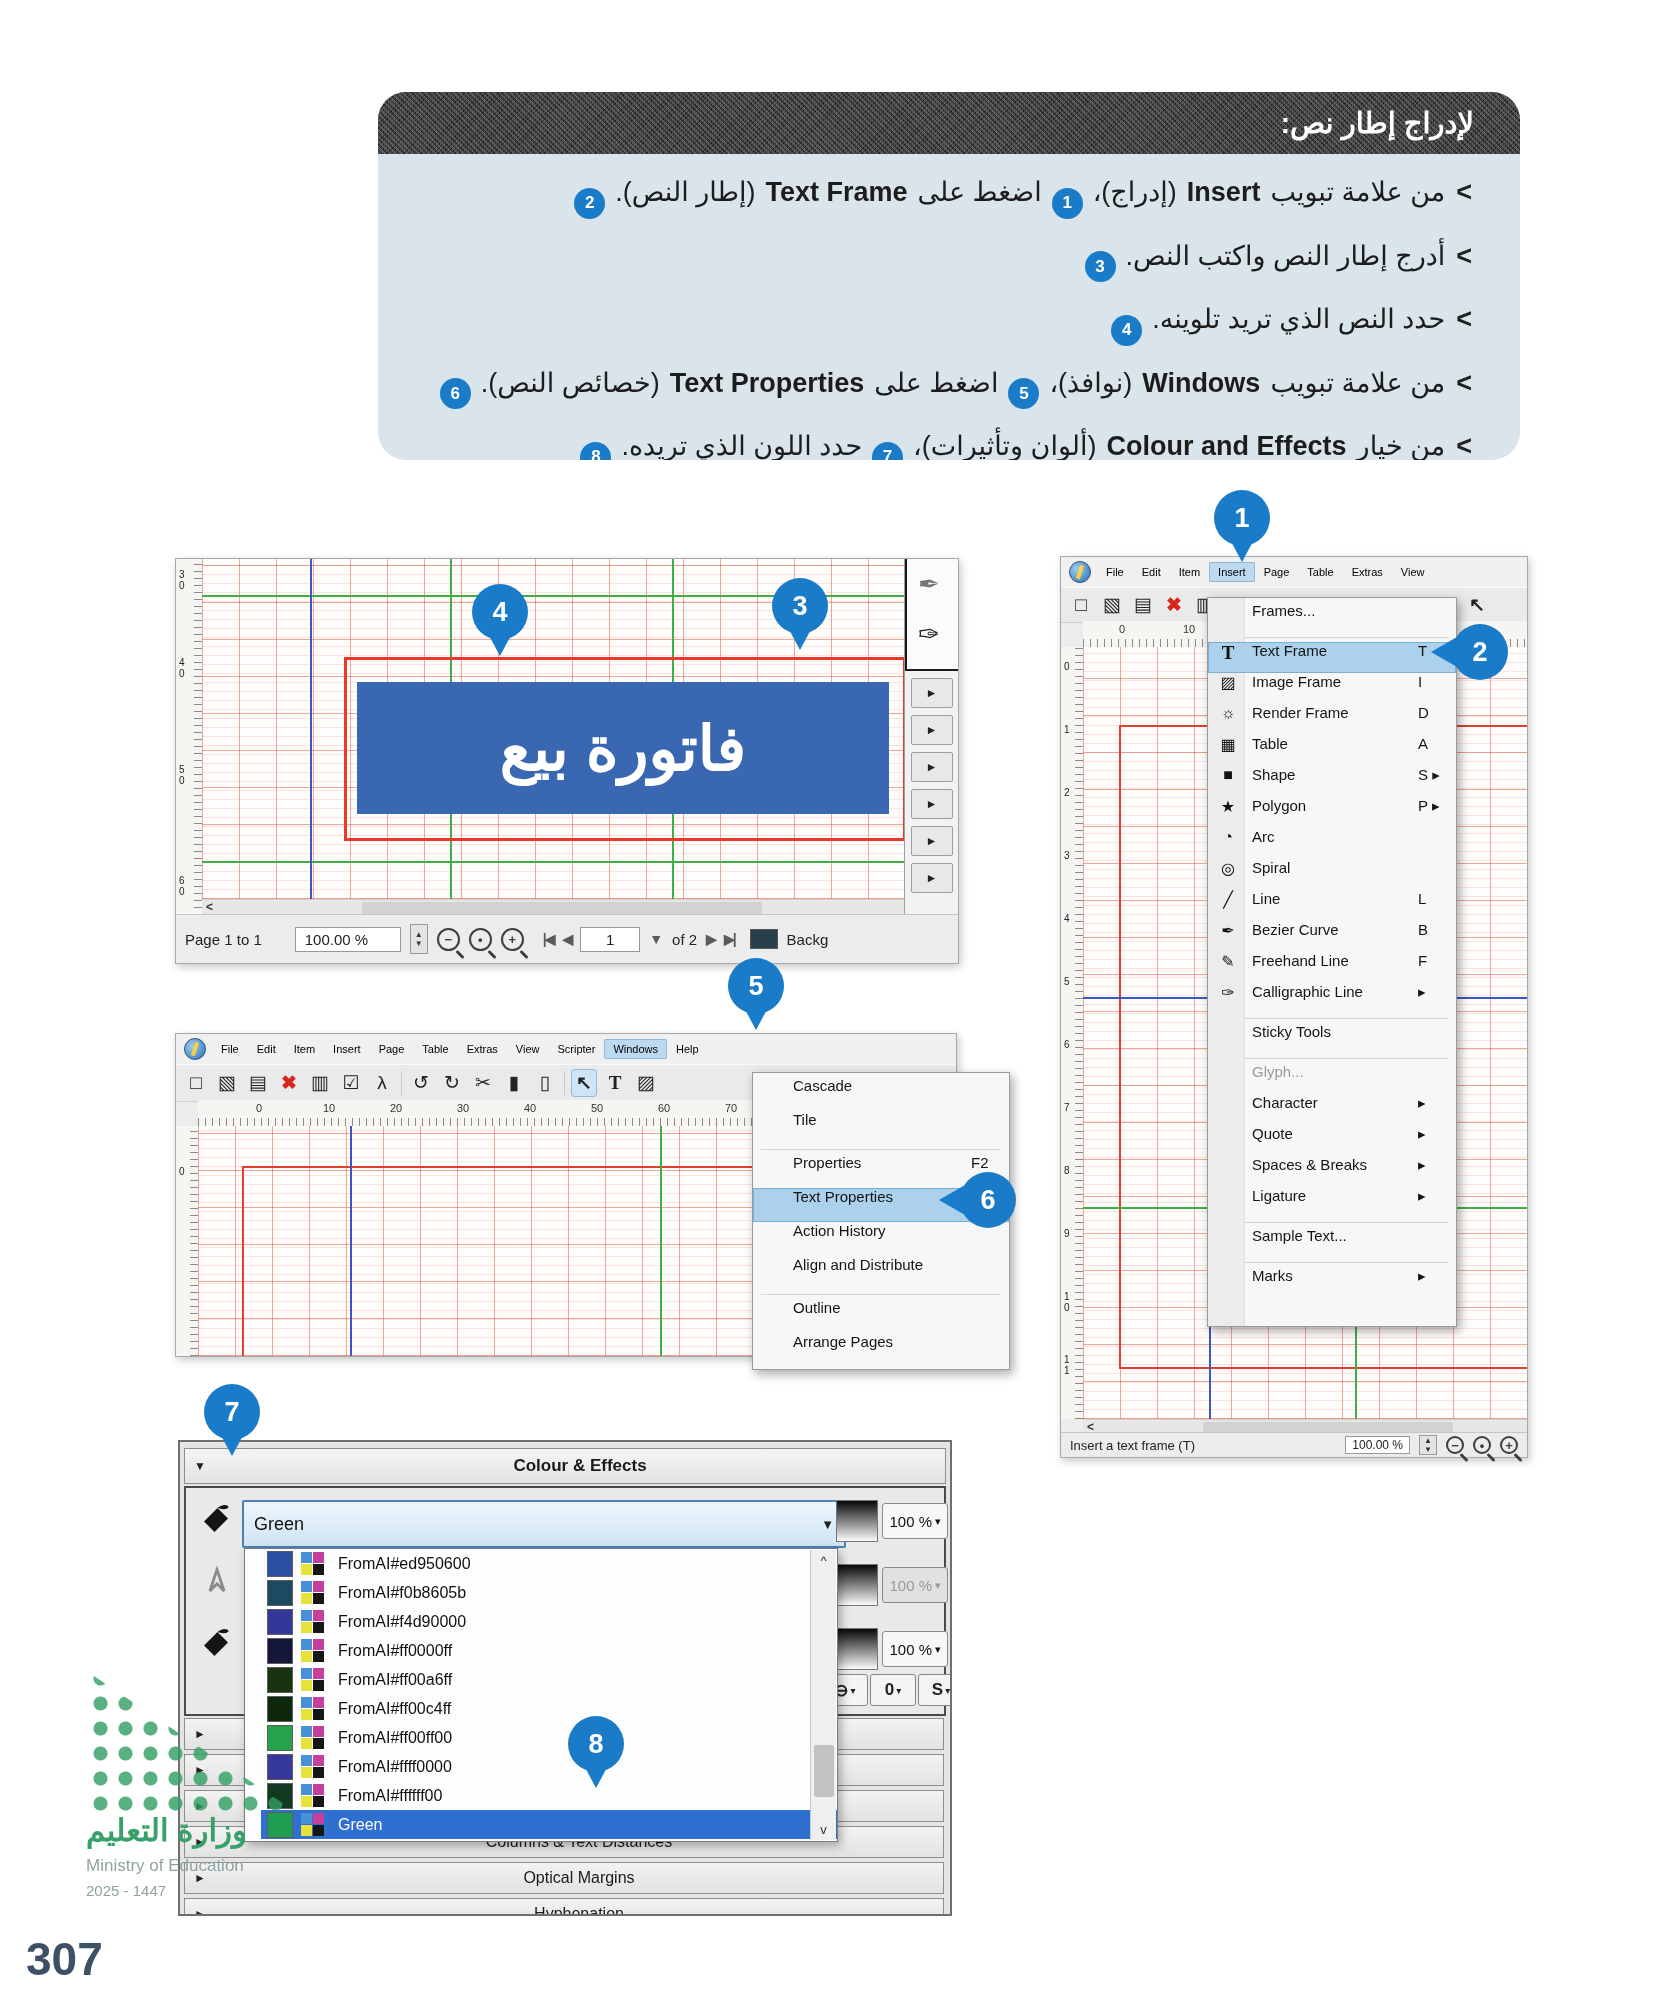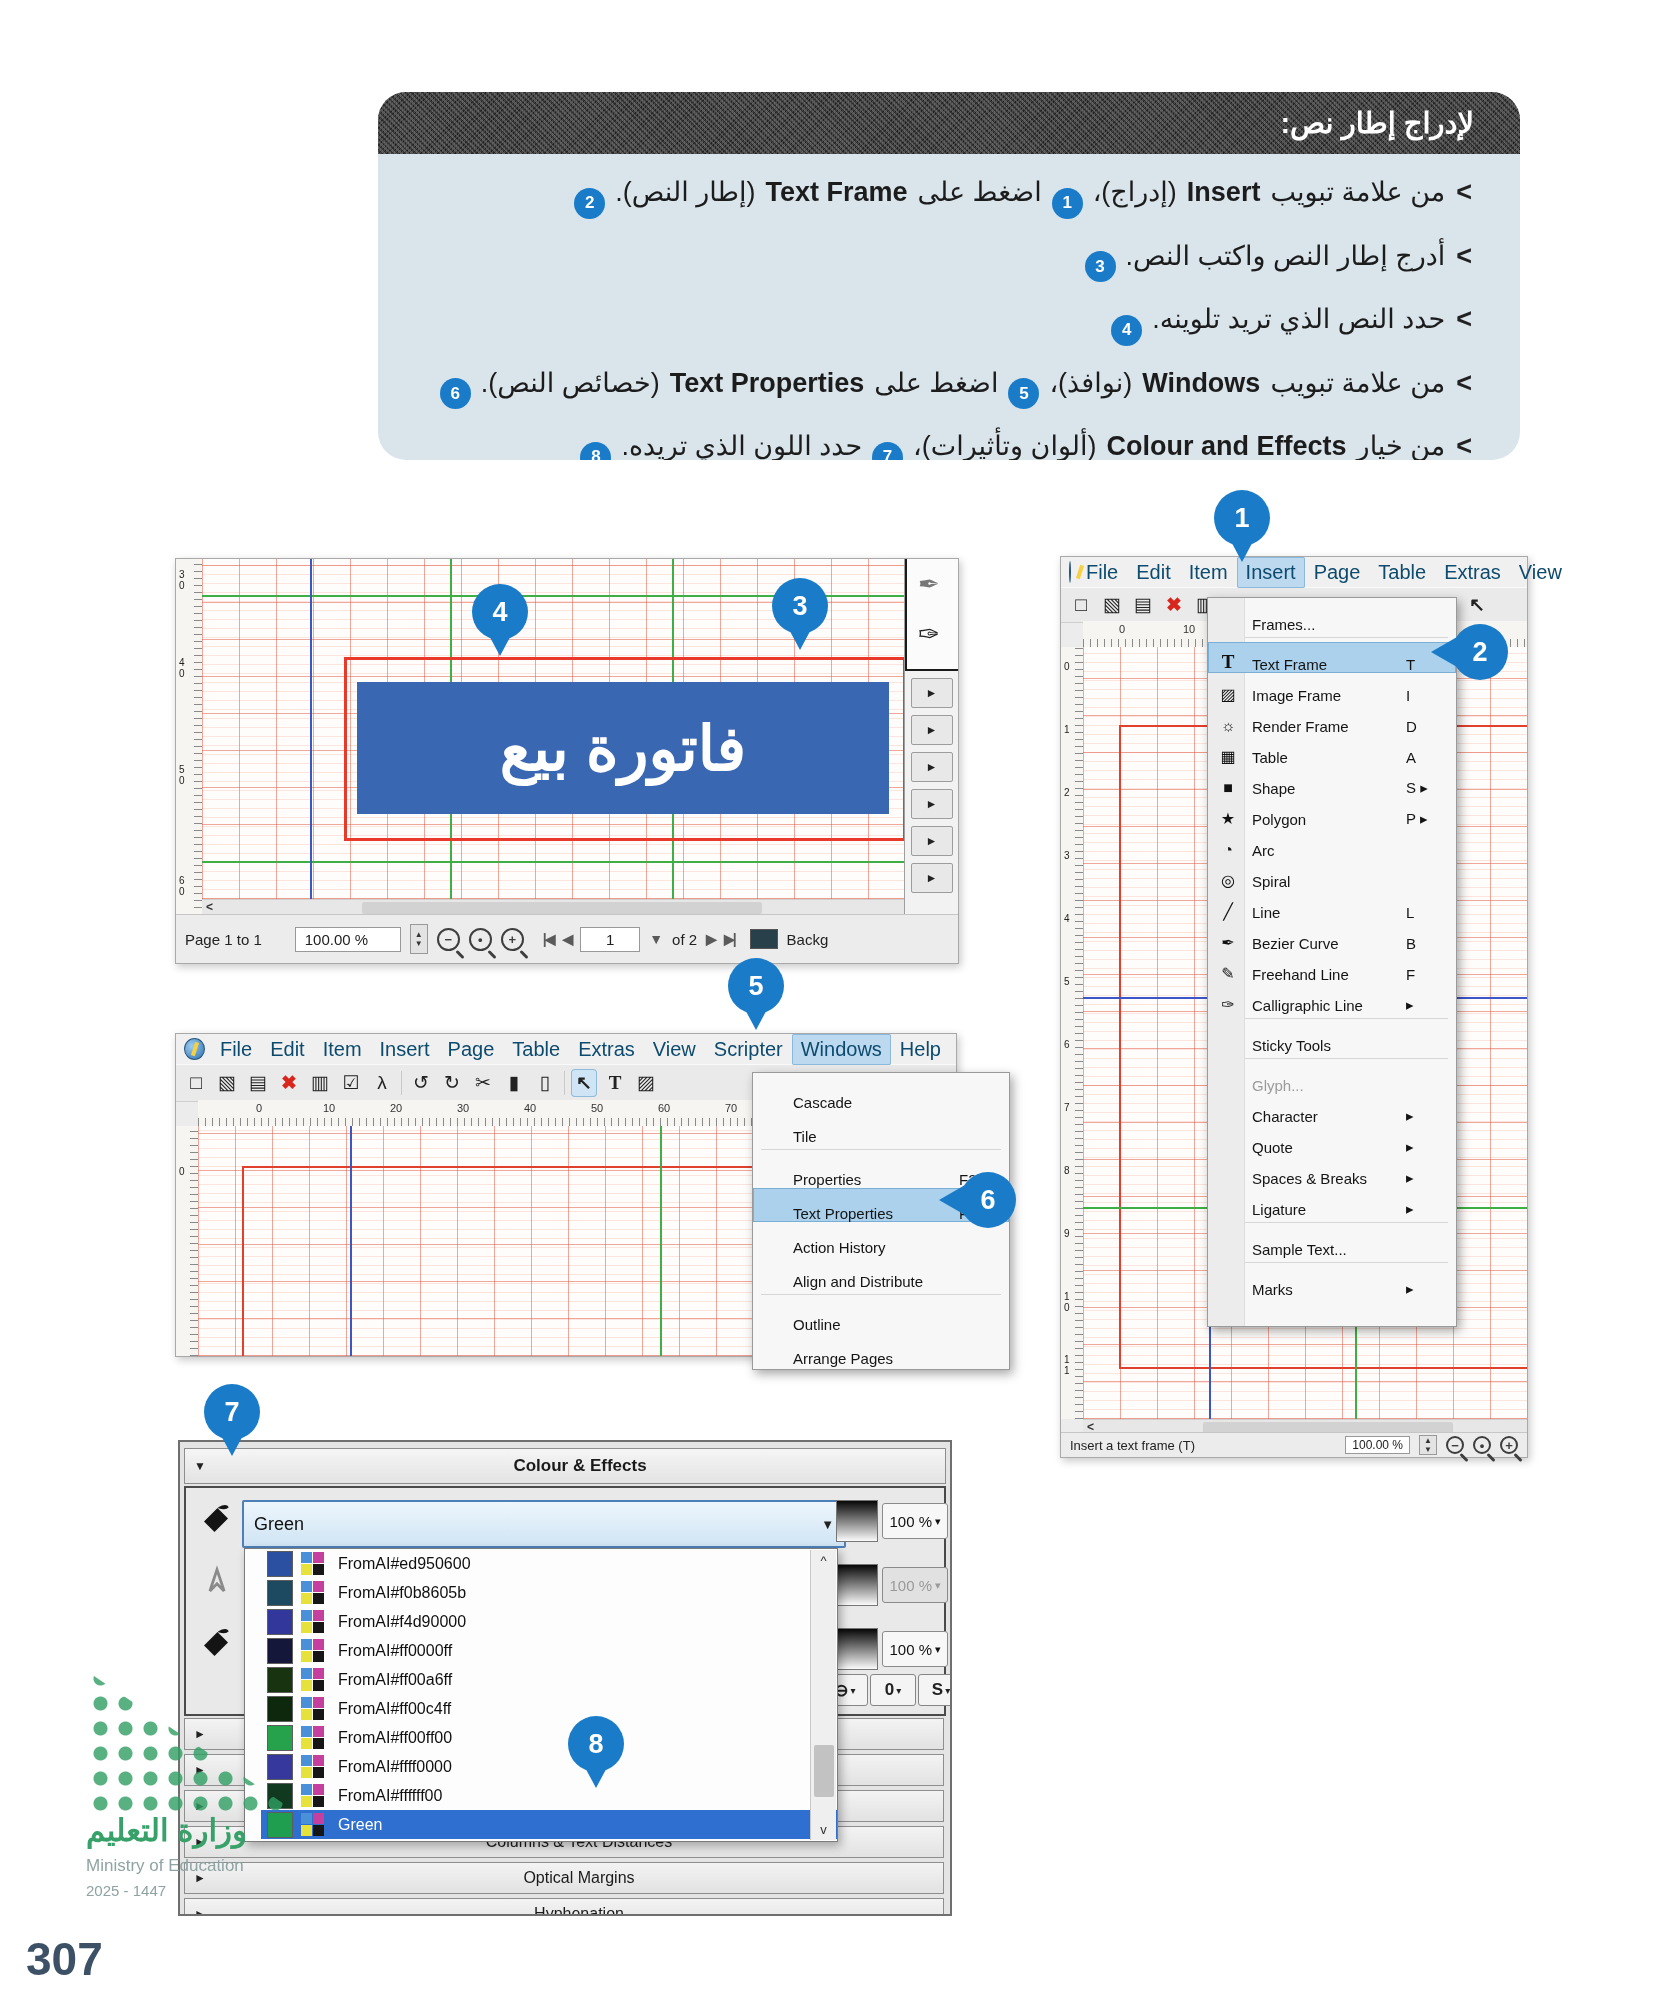--- a/index.html
+++ b/index.html
@@ -21,21 +21,21 @@
   .iline .seg:empty{display:none;}
   .iline .en{font-weight:bold;margin:0 7px;}
   .iline .en:empty{display:none;}
   .mk{font-weight:bold;margin-left:8px;color:#222;}
   .ibadge{display:inline-flex;width:31px;height:31px;border-radius:50%;background:#1a7cc9;color:#fff;
       font-size:17px;font-weight:bold;align-items:center;justify-content:center;vertical-align:-7px;margin:0 7px;}
   .ibadge:empty{display:none;}
 
   
   .win{position:absolute;background:#ececec;border:1px solid #a9a9a9;box-shadow:2px 3px 8px rgba(0,0,0,.22);}
-  .menubar{height:30px;display:flex;align-items:center;padding:0 6px;background:#f0f0f0;font-size:20px;color:#0c4a6e;}
+  .menubar{height:30px;display:flex;align-items:center;padding:0 6px;background:#f0f0f0;font-size:11px;color:#000000;}
   .applogo{width:20px;height:20px;border-radius:50%;background:radial-gradient(circle at 35% 35%,#9ecdf0,#2a6fb0);
       border:1px solid #27567e;margin:0 6px 0 2px;position:relative;}
   .applogo::after{content:"";position:absolute;left:8px;top:3px;width:4px;height:14px;background:#f8d040;transform:rotate(18deg);}
   .mitem{padding:4px 9px;border-radius:2px;white-space:nowrap;}
   .hl-menu{background:#bdd9ef;box-shadow:inset 0 0 0 1px #8cb8da;}
   .tbar{height:36px;display:flex;align-items:center;gap:7px;padding:0 8px;background:#eaeaea;
       border-top:1px solid #fafafa;border-bottom:1px solid #cfcfcf;font-size:19px;color:#222;}
   .ticon{width:24px;text-align:center;line-height:26px;}
   .ticon.red{color:#d9261c;font-weight:bold;}
   .ticon.hlt{background:#cfe4f4;box-shadow:0 0 0 1px #90bcd9;border-radius:3px;}
@@ -65,21 +65,21 @@
   .mag::after{content:"";position:absolute;right:-7px;bottom:-7px;width:10px;height:3px;background:#3e3e3e;
       transform:rotate(45deg);border-radius:2px;}
   .navbtn{font-size:14px;color:#5a5a5a;font-weight:bold;letter-spacing:-2px;}
   .hscroll{position:absolute;background:#e7e7e7;border-top:1px solid #cfcfcf;font-size:12px;color:#333;}
   .hthumb{position:absolute;top:2px;bottom:2px;background:#d2d2d2;border-radius:2px;}
 
   
   .dropdown{position:absolute;background:#f7f7f7;border:1px solid #9a9a9a;box-shadow:3px 4px 10px rgba(0,0,0,.35);
       z-index:6;padding:4px 0;}
   .icolstrip{position:absolute;left:0;top:0;bottom:0;width:36px;background:#ececec;border-right:1px solid #dedede;}
-  .drow{position:relative;display:flex;align-items:flex-end;height:31px;padding:0 12px 0 4px;font-size:15px;color:#141414;}
+  .drow{position:relative;display:flex;align-items:flex-start;height:31px;padding:0 0 0 4px;font-size:15px;color:#141414;}
   .drow .ic{width:32px;text-align:center;font-size:16px;color:#111;}
   .drow .ic.serifT{font-family:"Liberation Serif",serif;font-weight:bold;font-size:19px;}
   .drow .lb{flex:1;padding-left:8px;white-space:nowrap;}
   .drow .sc{min-width:38px;text-align:left;padding-left:6px;white-space:nowrap;}
   .drow.hl{background:#abd1ec;box-shadow:inset 0 0 0 1px #7aaed2;}
   .drow.dis{color:#9b9b9b;}
   .dsep{height:1px;background:#d6d6d6;margin:4px 8px;}
   .wrow{height:34px;}
   .wrow .lb{padding-left:36px;}
 

